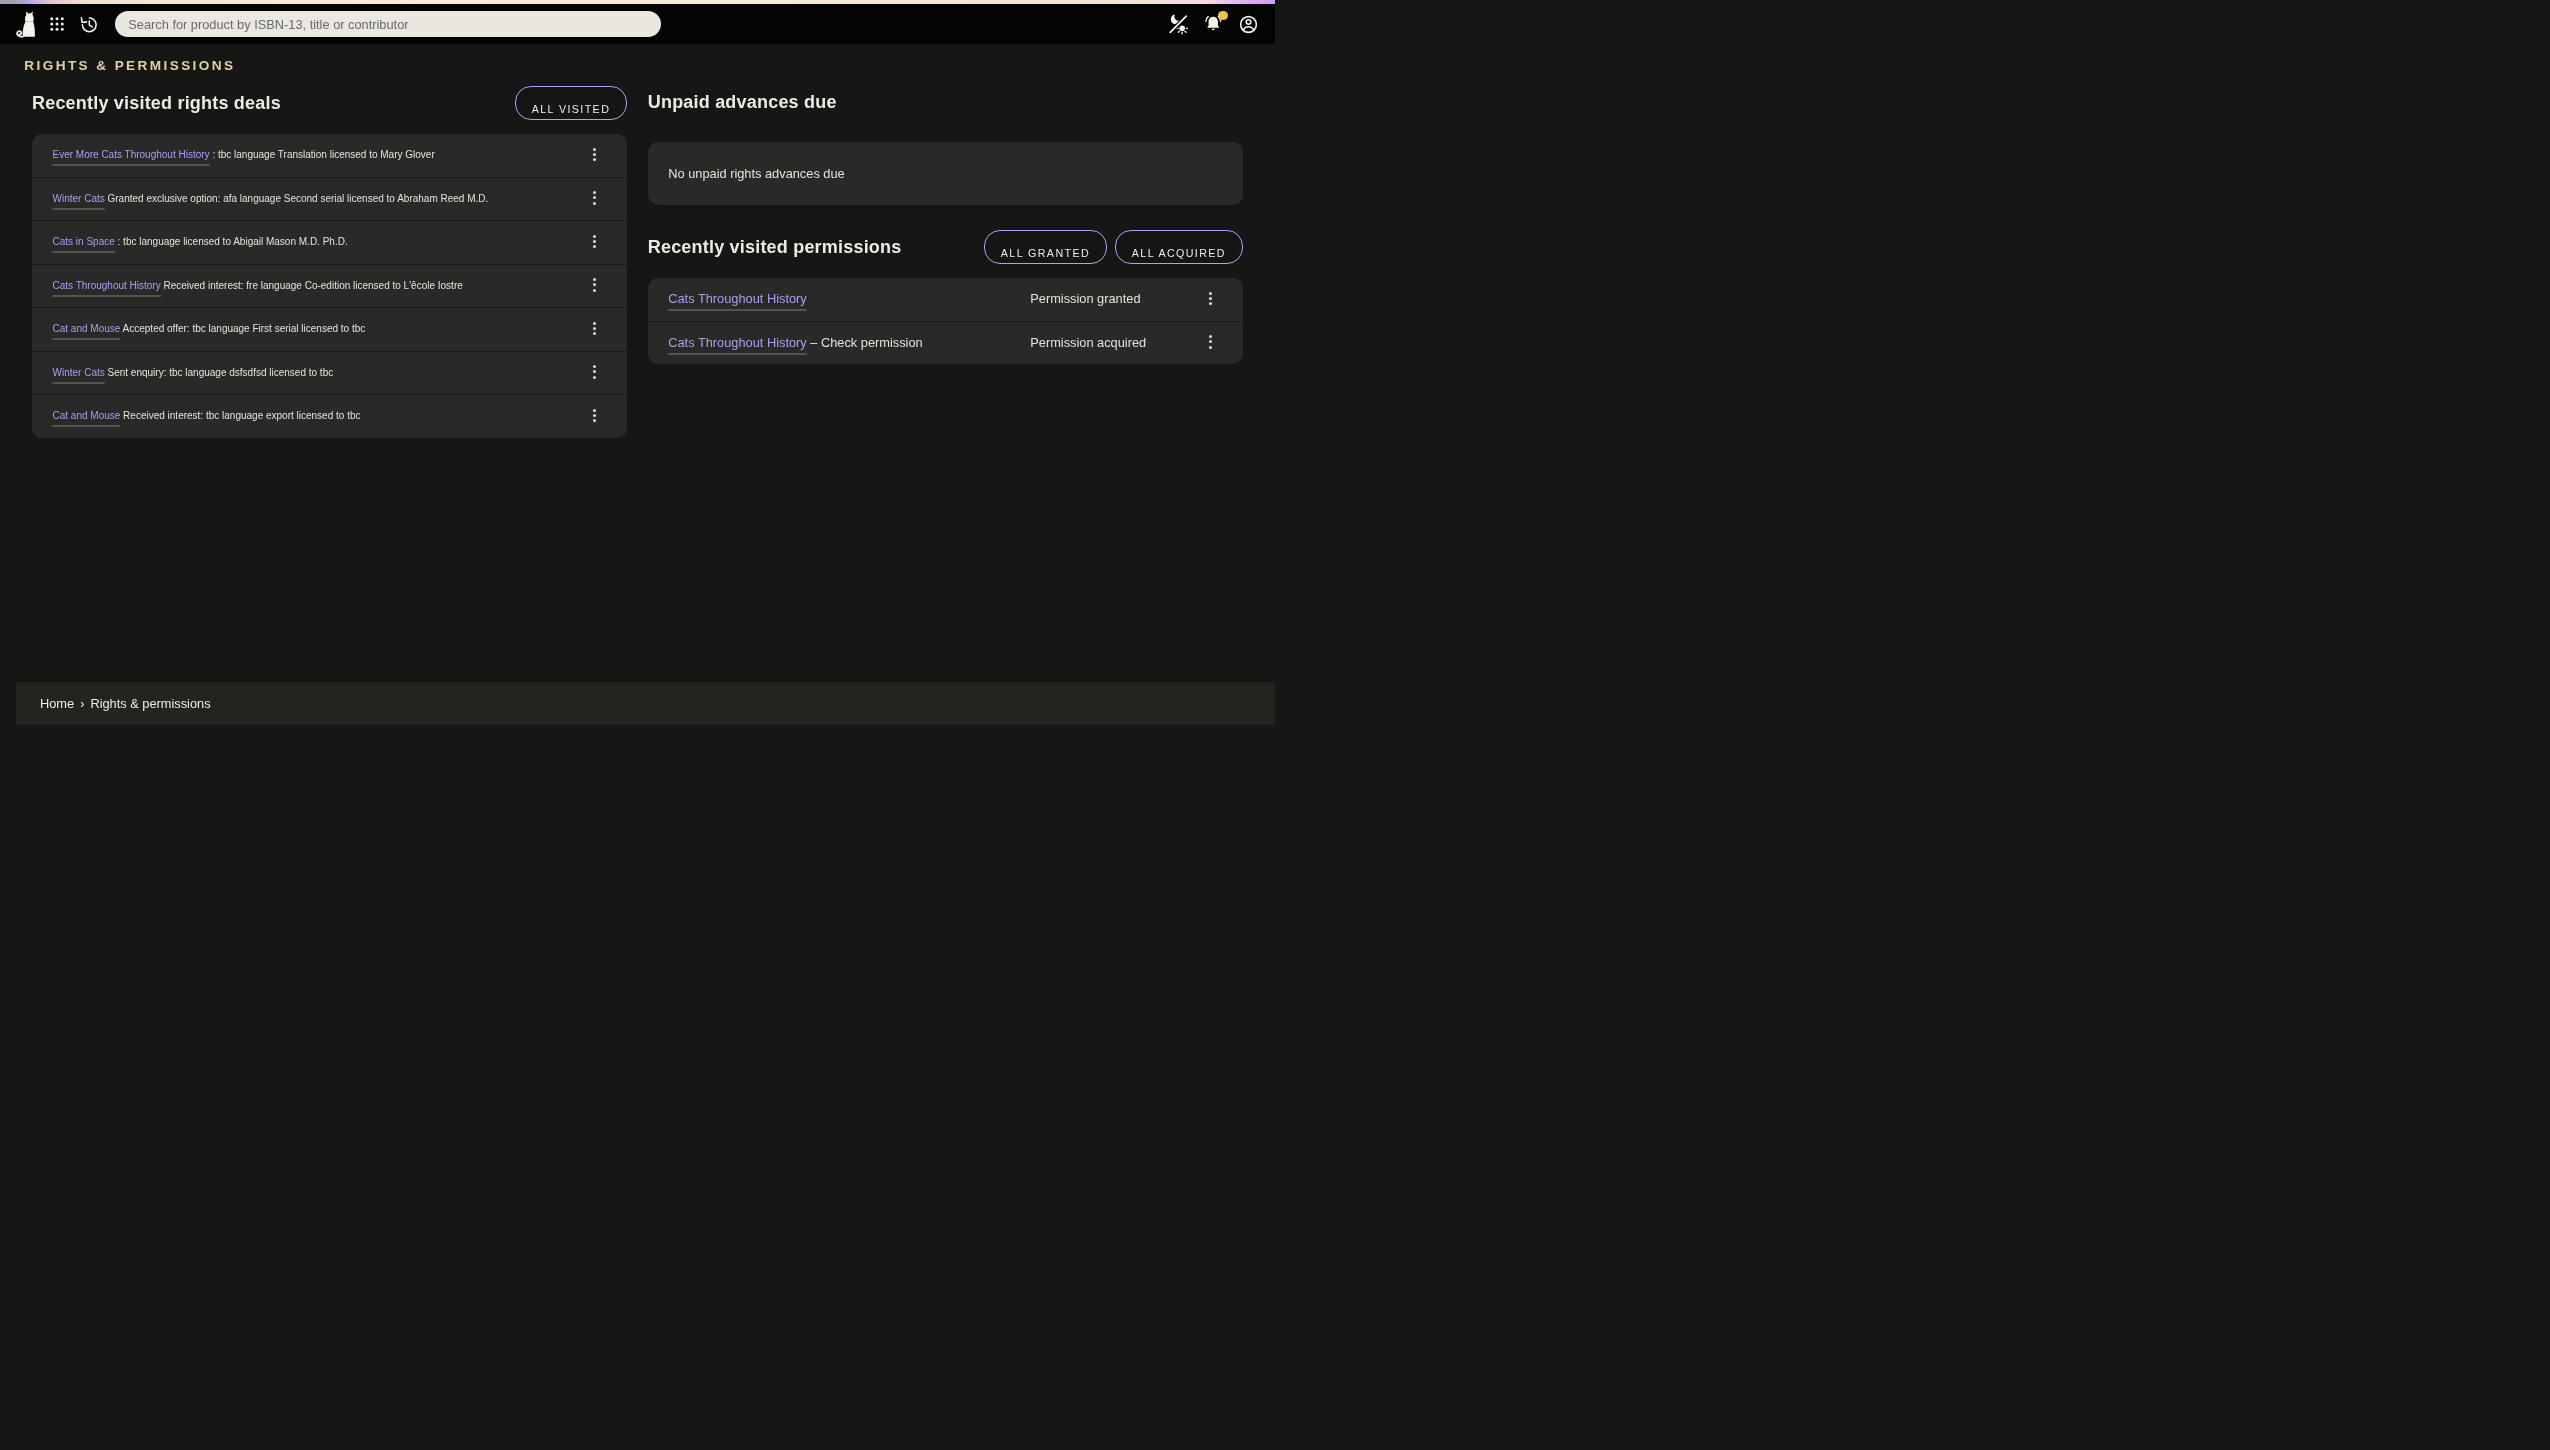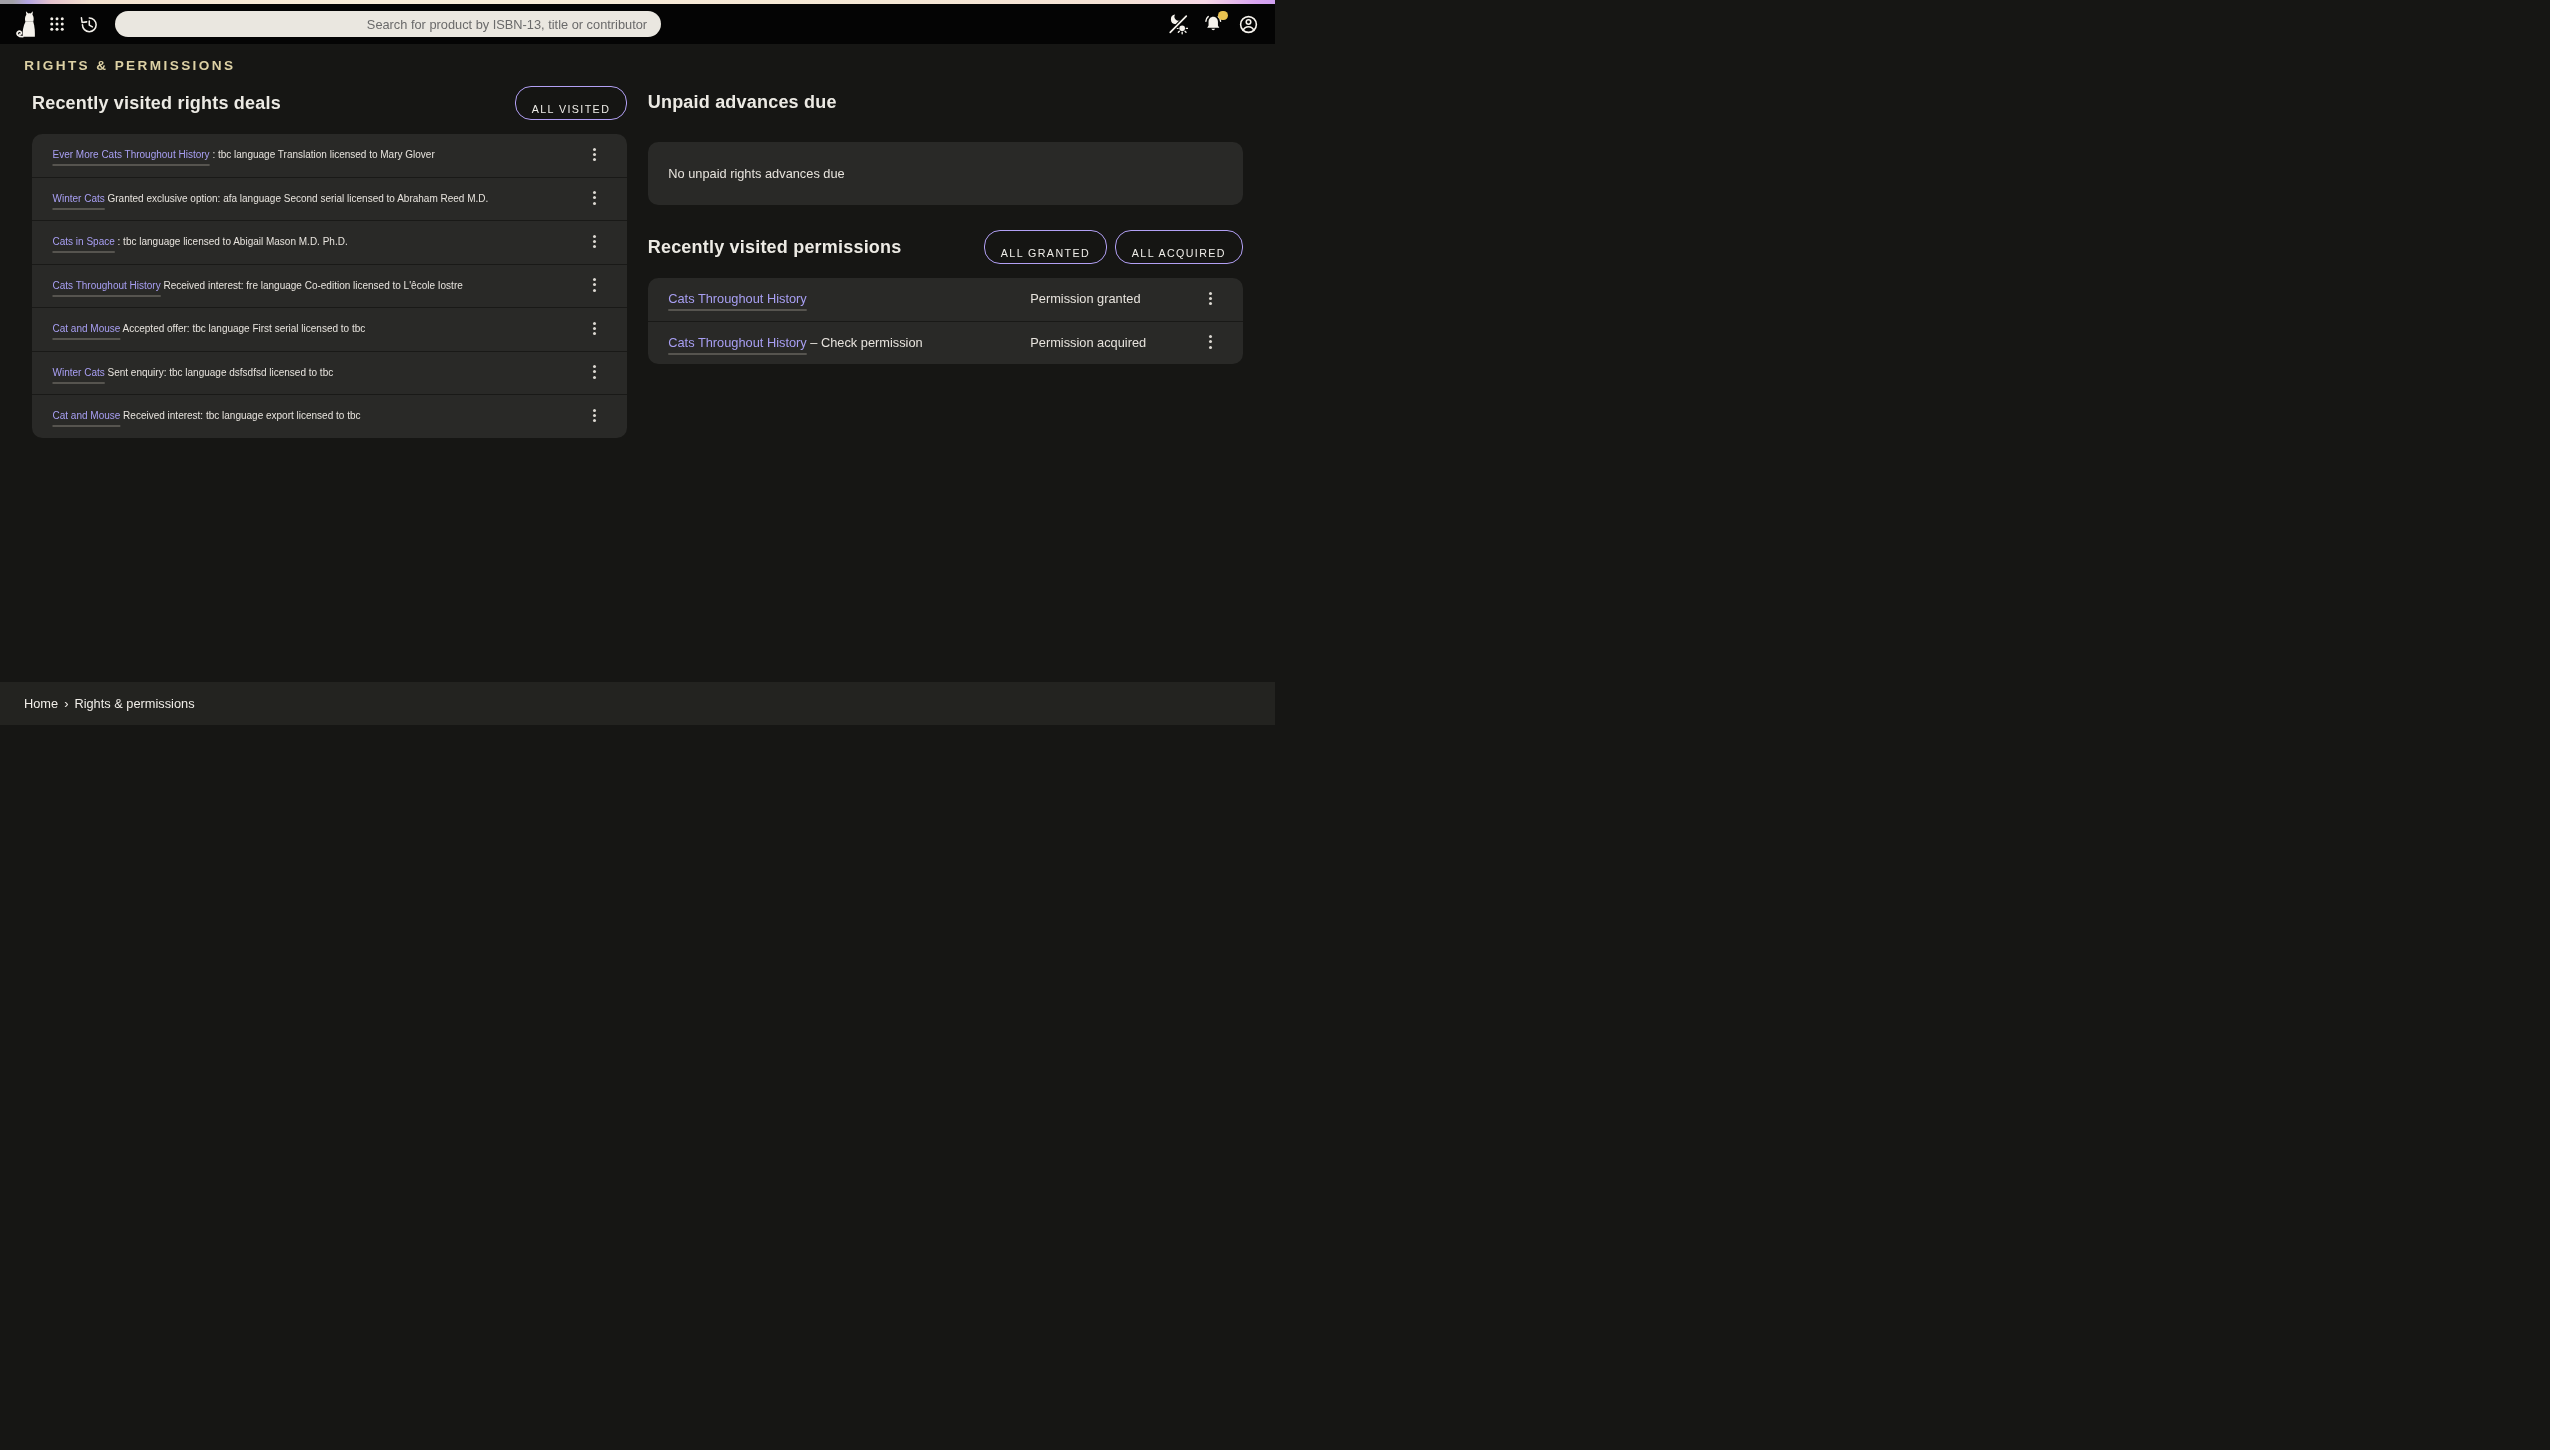--- a/index.html
+++ b/index.html
@@ -12,21 +12,21 @@
     background: linear-gradient(90deg,#a2a1a8 0%,#a2a1a8 1%,#b4a5e2 2.2%,#e6c4cf 4%,#f4e2d0 7%,
       #f8edd9 30%, #f6e8d5 70%, #f5e2d6 88%, #f7d9e6 94.5%, #d9a5f1 98.5%, #cf9ff0 100%); }
 
   
   .topbar { height:40px; background:#040404; display:flex; align-items:center; padding:0 10.2px 0 8.5px; }
   .icon-btn { width:32px; height:32px; border:0; background:transparent; display:flex;
     align-items:center; justify-content:center; cursor:pointer; flex:none; }
   .icon-btn svg { display:block; }
   .search-input { margin-left:10.2px; width:546px; height:26.4px; border-radius:13.6px; border:0; outline:0;
     background:#eae7e0; padding:0 13.6px; font-size:12.8px; color:#2b2b2b;
-    font-family:"Liberation Sans","DejaVu Sans",sans-serif;text-align:right; }
+    font-family:"Liberation Sans","DejaVu Sans",sans-serif; }
   .search-input::placeholder { color:#6a6a6a; opacity:1; }
   .topbar-right { margin-left:auto; display:flex; align-items:center; gap:3.4px; }
   .bell-wrap { position:relative; }
   .badge { position:absolute; top:2.6px; right:1.7px; width:9.4px; height:9.4px; border-radius:50%;
     background:#e9c24f; }
 
   
   .main { padding:0 32px; }
   .page-title { margin:13.6px 0 0 -7.7px; font-size:13.6px; font-weight:700; letter-spacing:2.4px;
     color:#ddd1a5; }
@@ -59,21 +59,21 @@
   
   .perm-head { margin-top:25px; }
   .perm-row { position:relative; display:flex; align-items:flex-start;
     padding:11px 60px 11px 20.5px; border-bottom:0.9px solid #191917; font-size:12.8px;
     line-height:20.5px; color:#e7e3dd; }
   .perm-row:last-child { border-bottom:0; }
   .perm-text { width:362px; flex:none; }
   .perm-status { flex:1; }
 
   
-  .footer { position:absolute; left:0; right:0; bottom:0; height:43px; background:#232320;
+  .footer { position:absolute; left:16px; right:0; bottom:0; height:43px; background:#232320;
     display:flex; align-items:center; gap:6px; padding:0 24px; font-size:12.8px; color:#f0ede8; }
   .footer .crumb-home { cursor:pointer; }
 </style>
 </head>
 <body>
 
 <div class="app">
   <div class="top-strip"></div>
 
   <div class="topbar">

